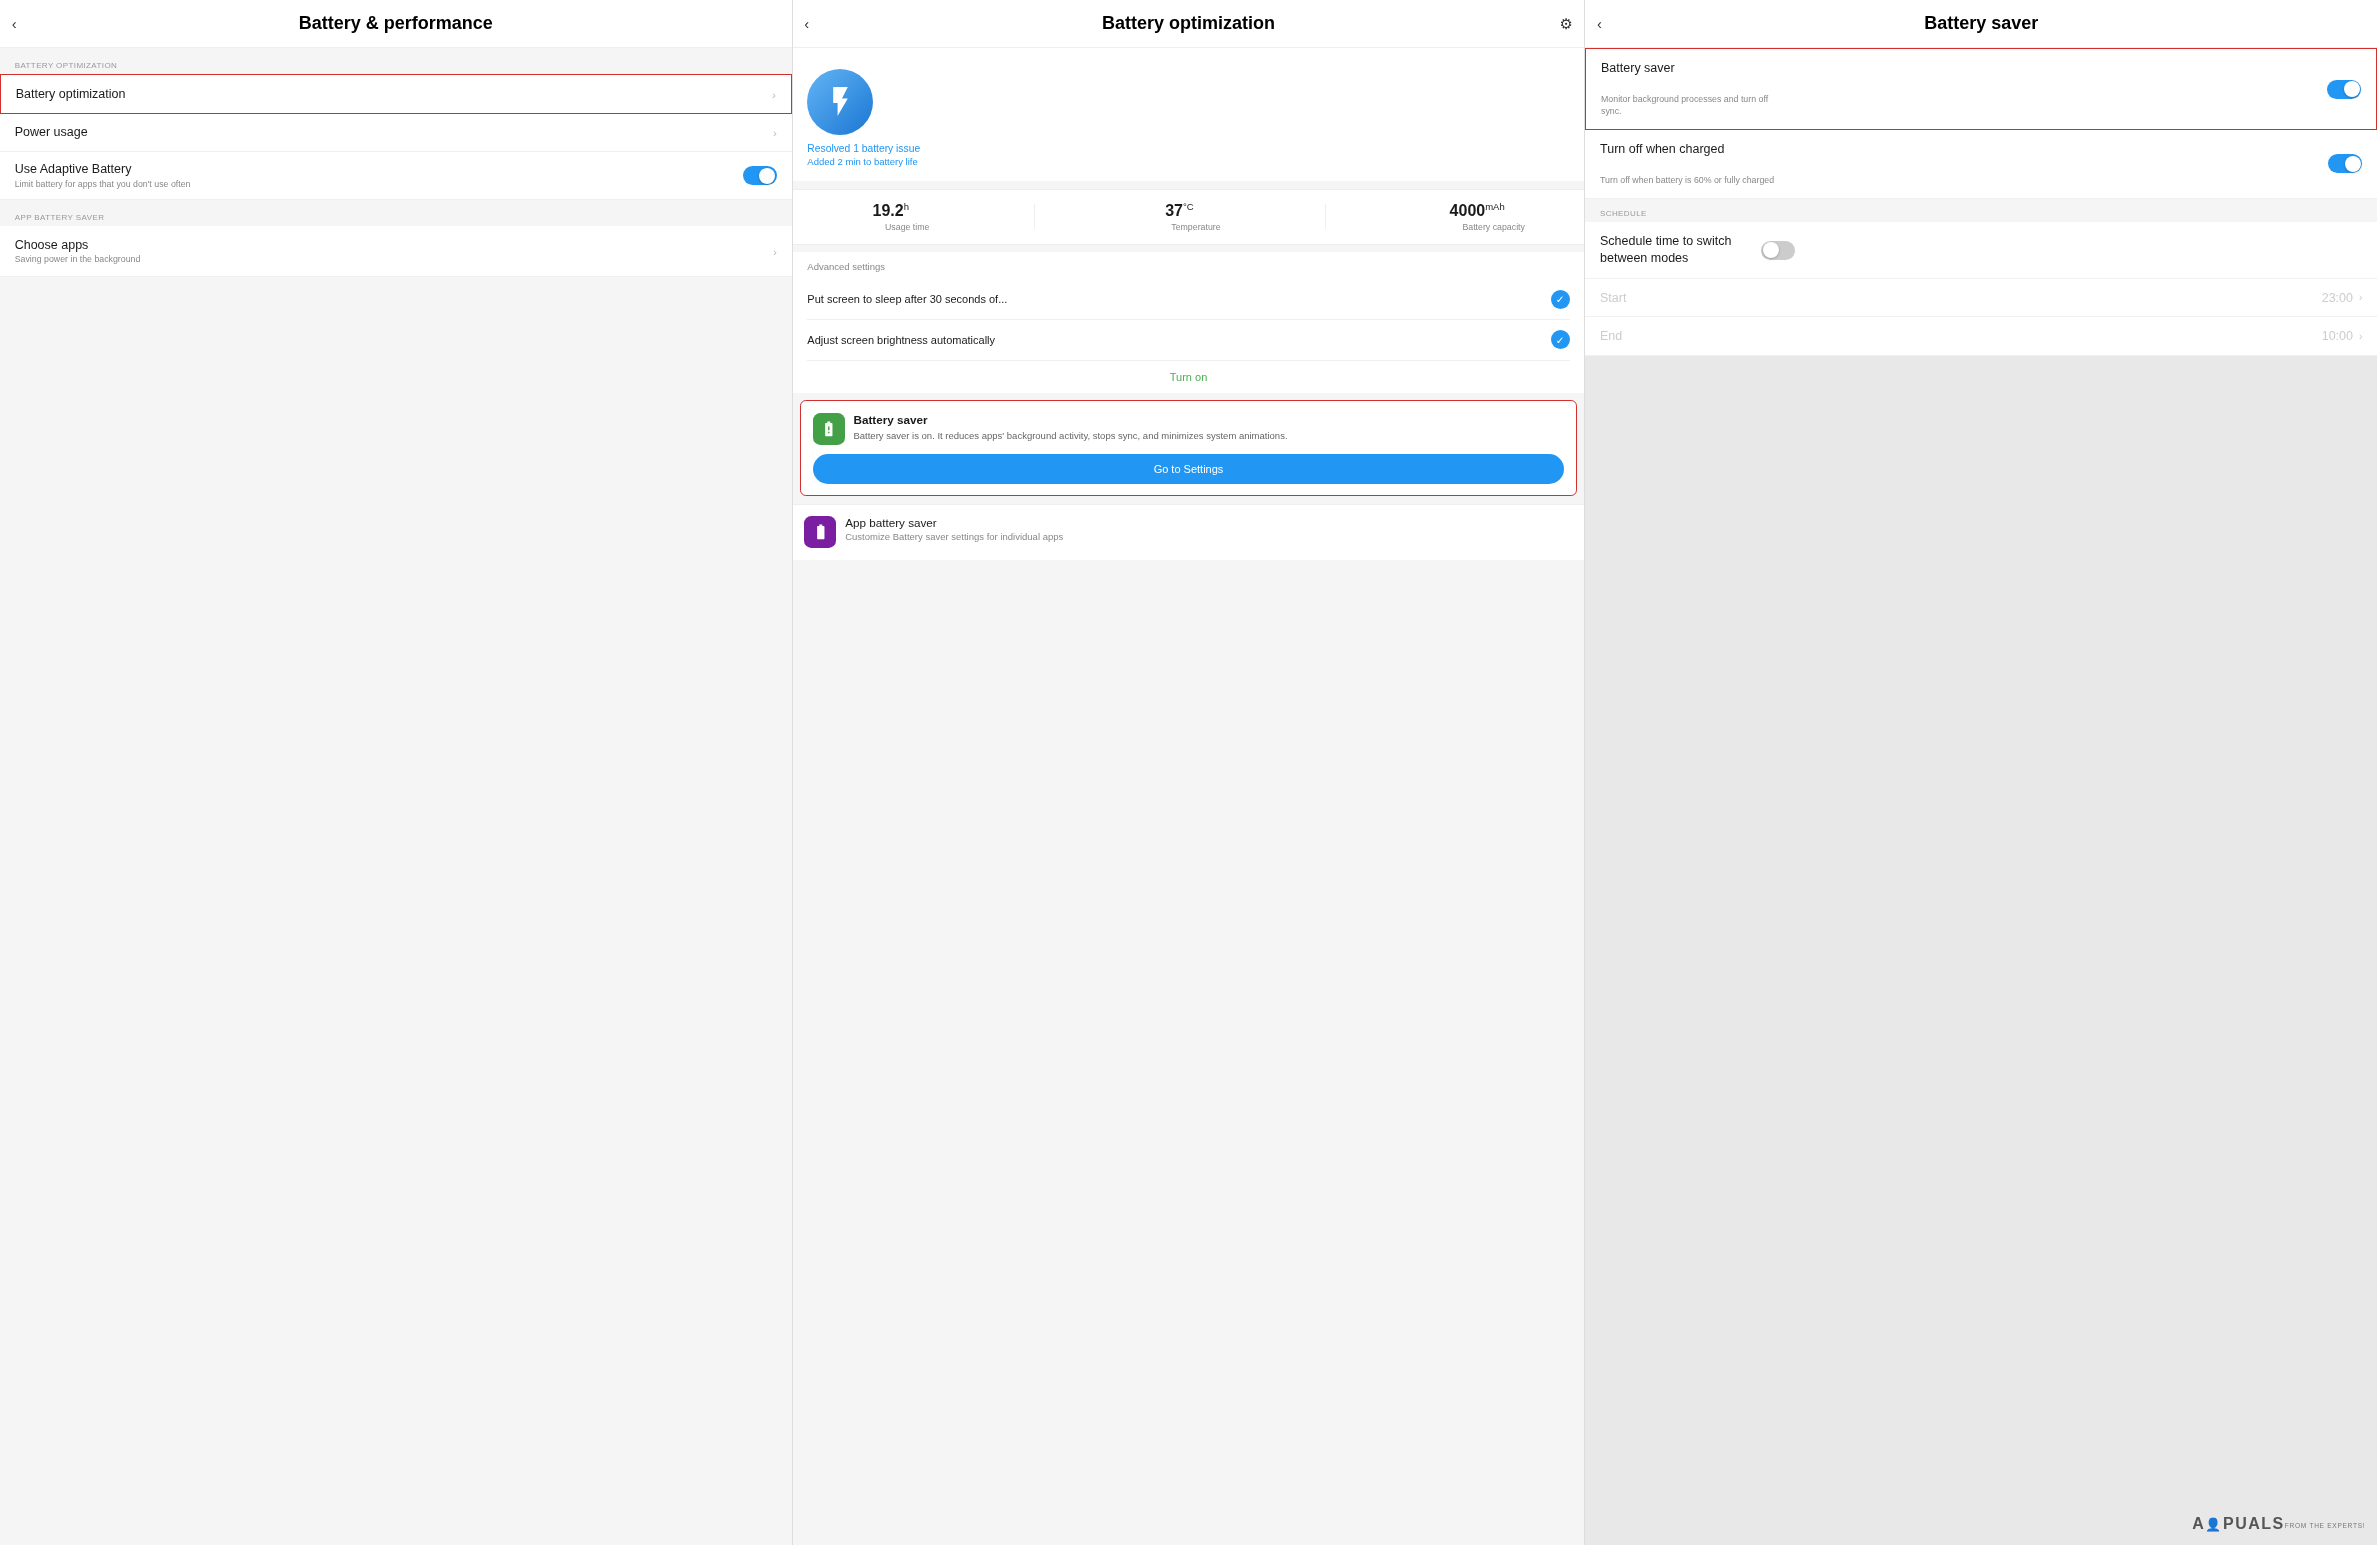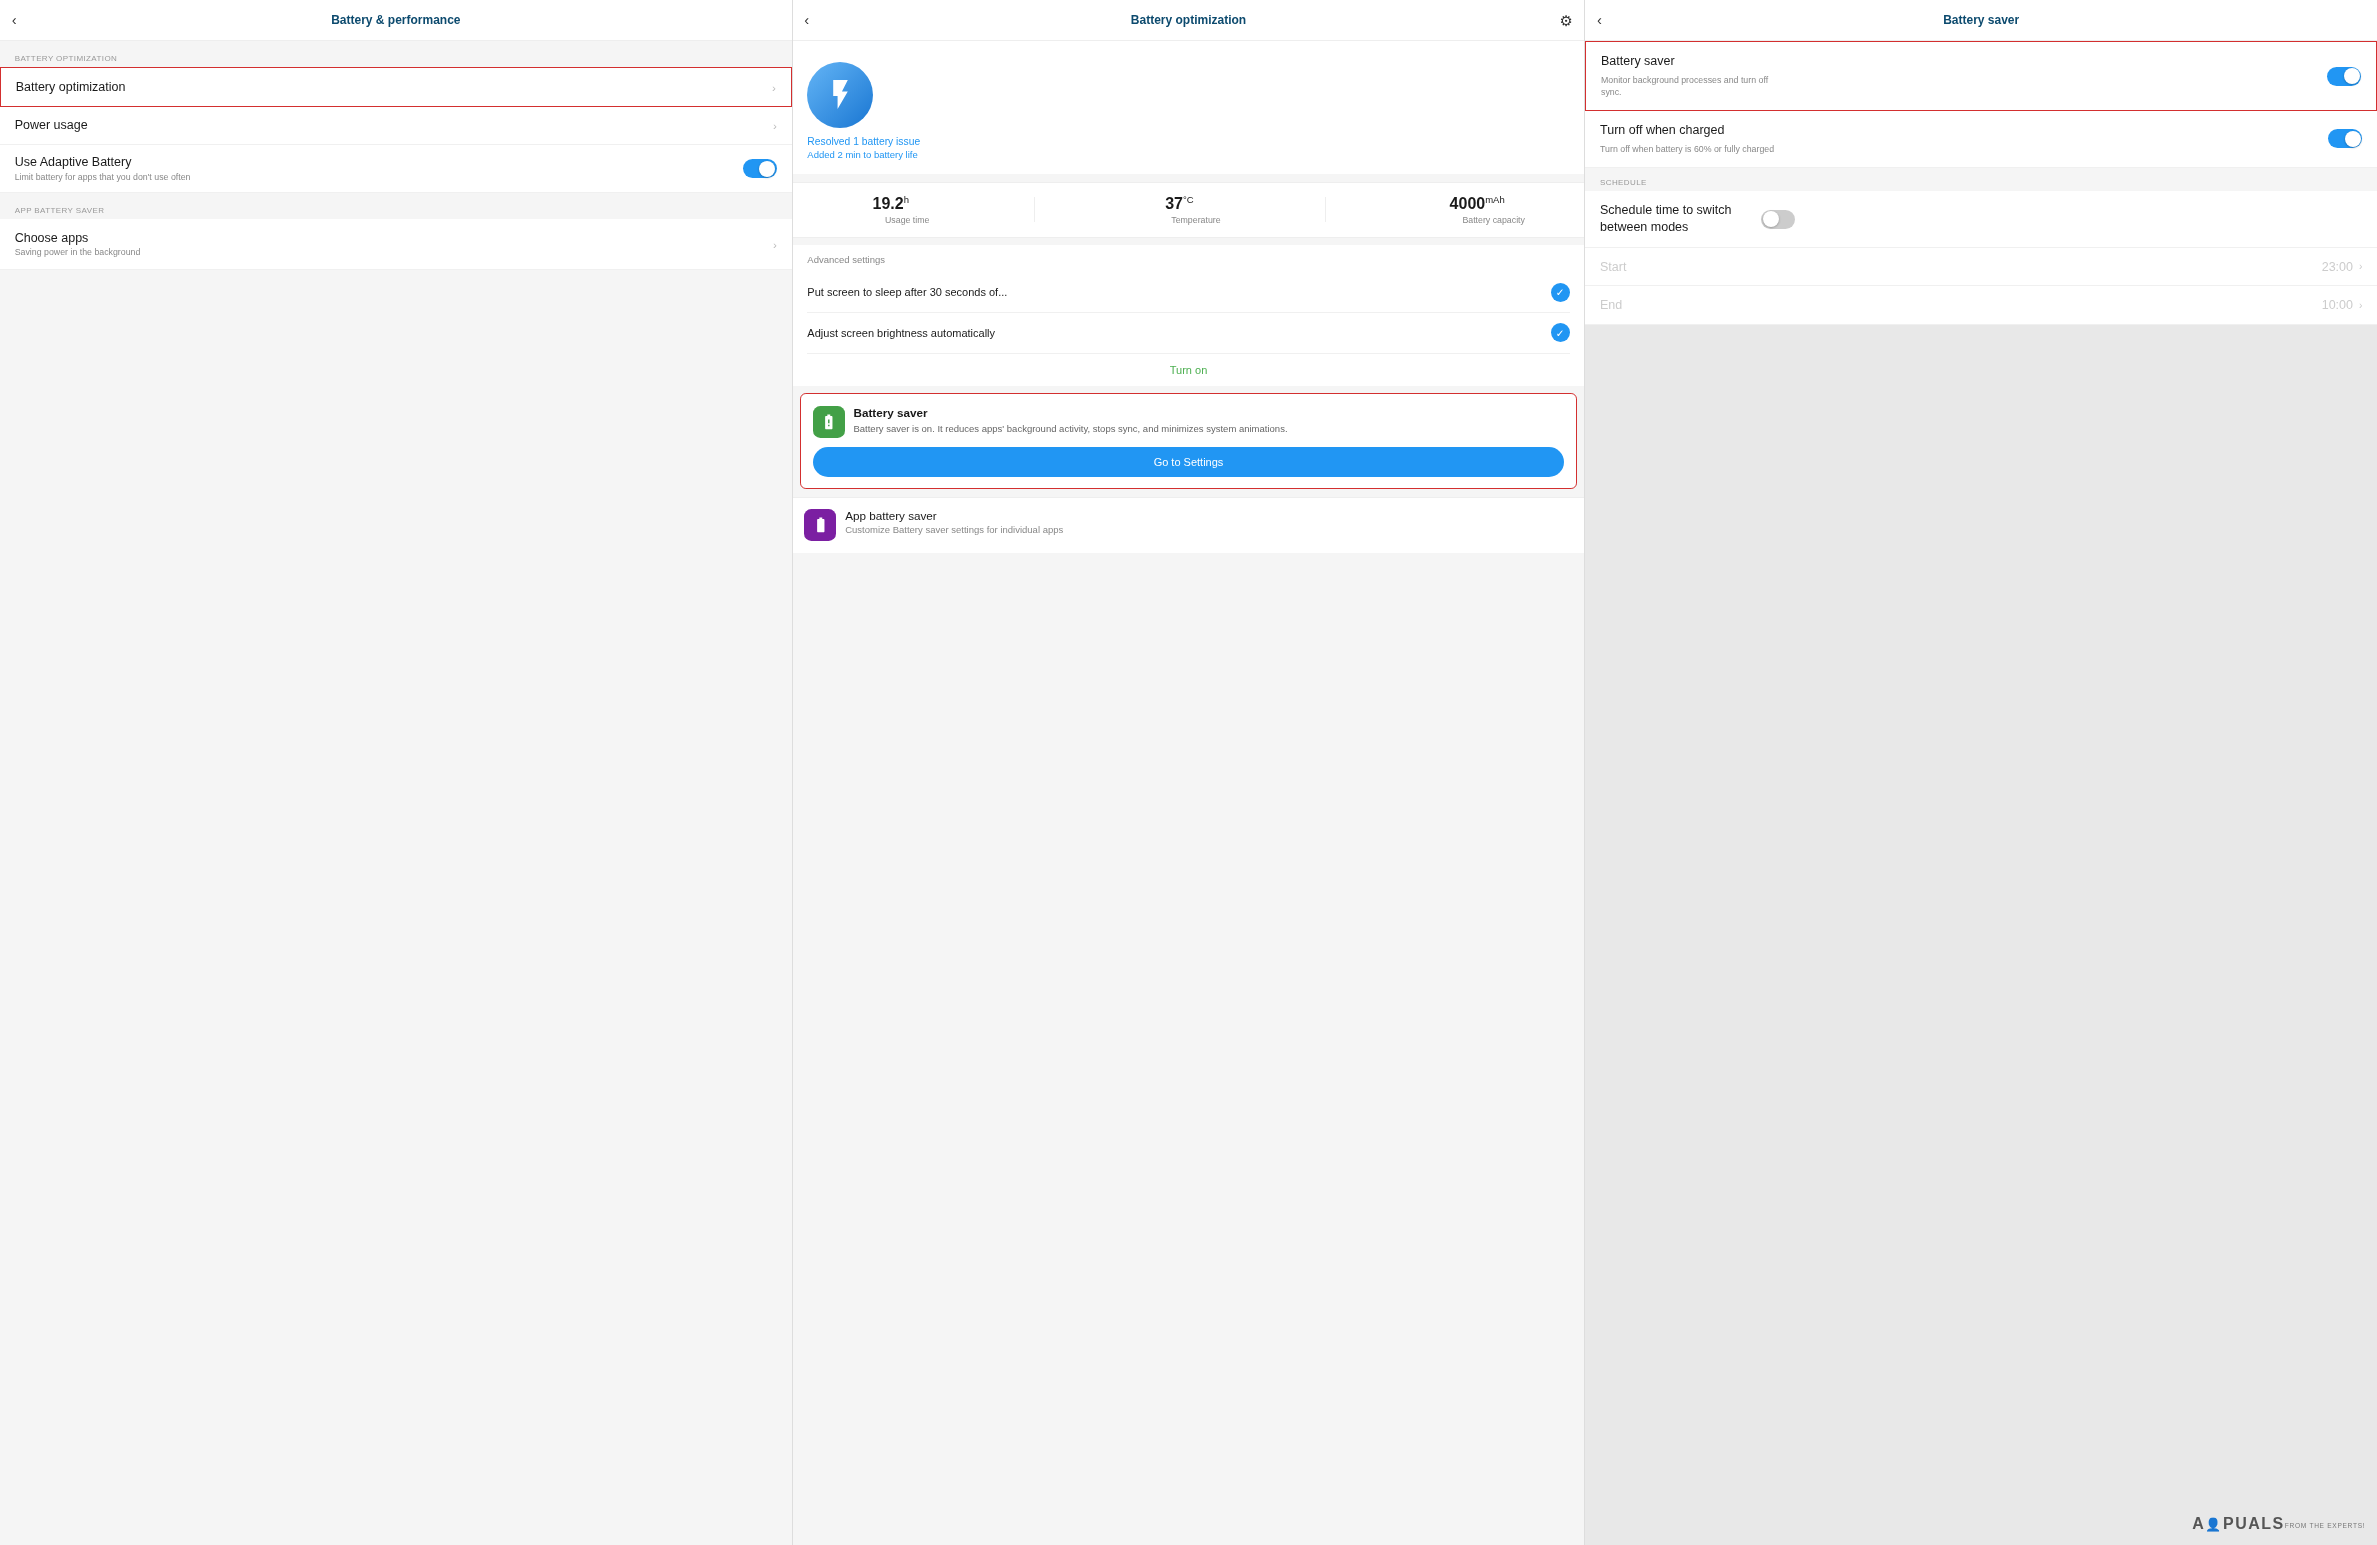--- a/index.html
+++ b/index.html
@@ -41,23 +41,23 @@
 
     .panel-header .settings-icon {
       position: absolute;
       right: 11.7px;
       font-size: 14.7px;
       color: #333;
       cursor: pointer;
     }
 
     .panel-header h1 {
-      font-size: 12px;
+      font-size: 18px;
       font-weight: 700;
-      color: #0c4a6e;
+      color: #000000;
     }
 
     
     .section-label {
       font-size: 8px;
       color: #999;
       letter-spacing: 0.4px;
       padding: 13px 14.7px 4.4px 14.7px;
       text-transform: uppercase;
       background: #f5f5f5;
@@ -376,21 +376,21 @@
 
     .saver-item-text h3 {
       font-size: 12.5px;
       color: #1a1a1a;
       font-weight: 500;
     }
 
     .saver-item-text p {
       font-size: 8.8px;
       color: #888;
-      margin-top: 6px;
+      margin-top: 18px;
       max-width: 176px;
       line-height: 1.4;
     }
 
     .schedule-section-label {
       font-size: 8px;
       color: #999;
       letter-spacing: 0.4px;
       padding: 10.3px 14.7px 4.4px 14.7px;
       text-transform: uppercase;

